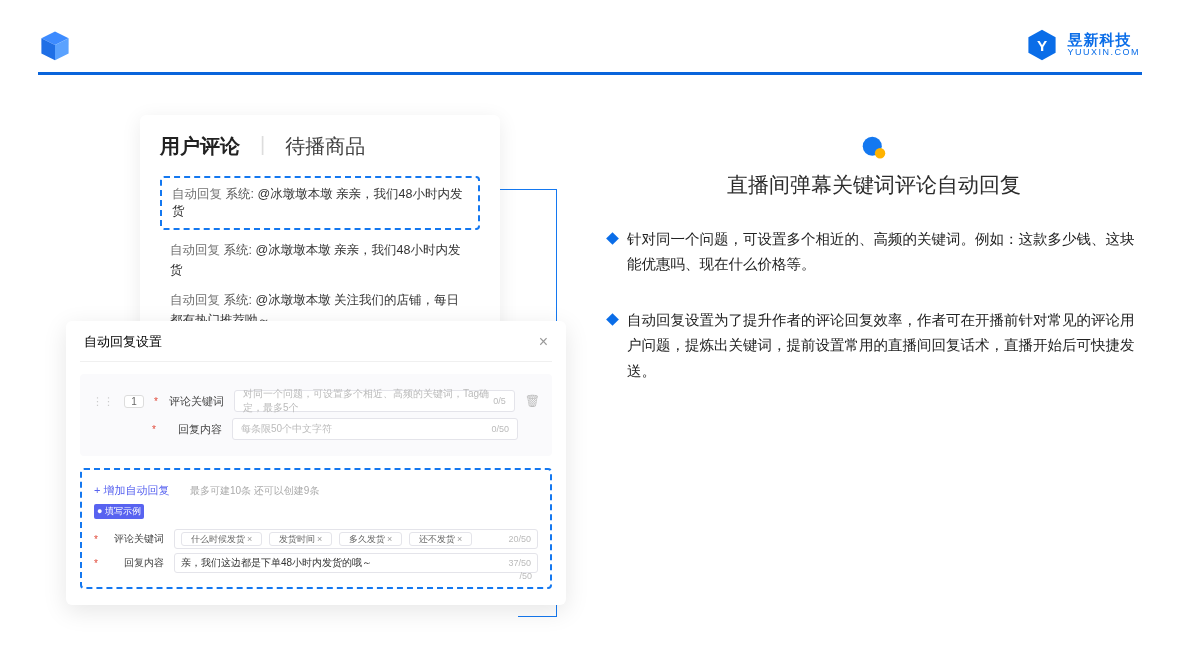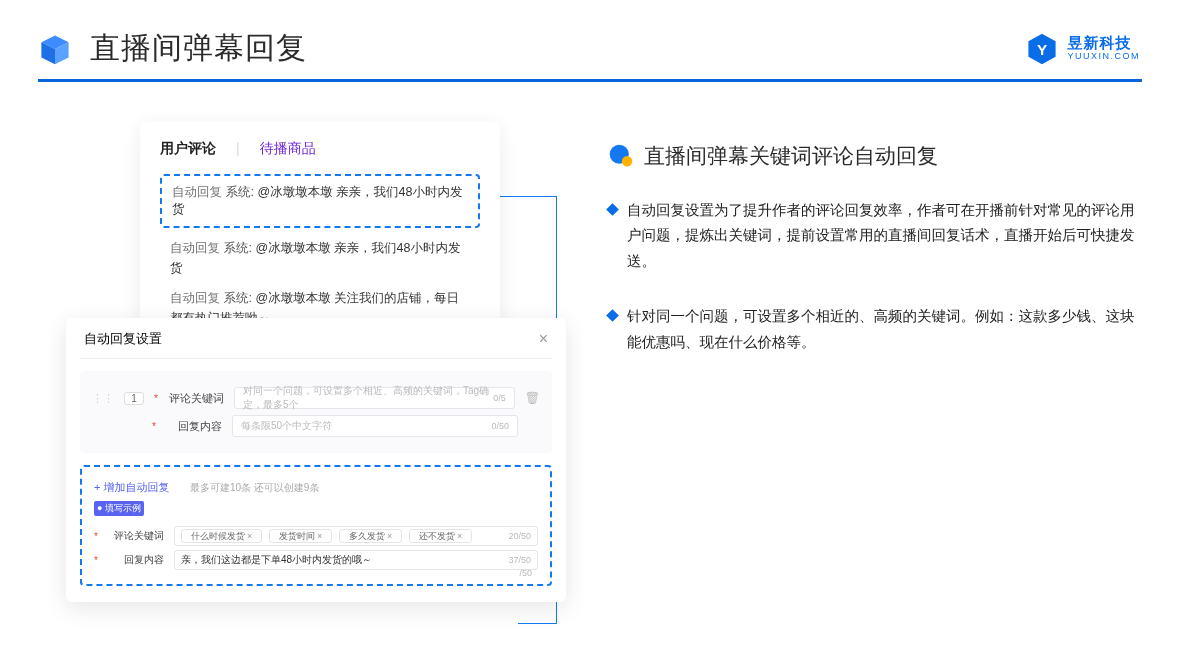--- a/index.html
+++ b/index.html
@@ -16,40 +16,40 @@
 .brand-cn { font-size: 15px; color: #0a6de8; font-weight: bold; letter-spacing: 1px;}
 .brand-en { font-size: 9px; color: #0a6de8; letter-spacing: 1.5px; }
 .divider { margin: 10px 38px 0 38px; height: 3px; background: #0964db; }
 
 
 .content { display: flex; padding: 40px 40px 0 48px; gap: 60px; }
 .left-col { width: 500px; position: relative; }
 .right-col { flex: 1; padding-top: 20px; }
 
 
-.sub-head { display: flex; align-items: center; gap: 10px; margin-bottom: 28px; }
+.sub-head { display: flex; align-items: center; gap: 10px; margin-bottom: 28px; flex-direction: column; }
 .sub-icon { width: 26px; height: 26px; }
 .sub-title { font-size: 21px; color: #2b2b2b; }
 .bullets { list-style: none; }
 .bullets li { display: flex; gap: 10px; margin-bottom: 30px; font-size: 14.5px; color: #222; line-height: 1.75; }
 .diamond { width: 9px; height: 9px; background: #0a6de8; transform: rotate(45deg); flex-shrink: 0; margin-top: 7px; }
 
 
 .card-comment { position: absolute; top: 0; left: 92px; width: 360px; background: #fff; border-radius: 6px; box-shadow: 0 4px 20px rgba(0,0,0,0.08); padding: 18px 20px 40px 20px; }
-.tabs { display: flex; gap: 20px; font-size: 14px; margin-bottom: 16px; text-align: center; }
+.tabs { display: flex; gap: 20px; font-size: 20px; margin-bottom: 16px; text-align: center; }
 .tab-active { font-weight: bold; color: #222; }
-.tab-inactive { color: #6d28d9; }
+.tab-inactive { color: #404040; }
 .tabs-sep { color: #ddd; }
 .highlight-box { border: 2px dashed #1478f0; border-radius: 4px; padding: 8px 10px; font-size: 12.5px; color: #333; }
 .reply-line { font-size: 12.5px; color: #333; padding: 10px 10px 0 10px; line-height: 1.6; }
 .tag-reply { color: #737373; font-weight: 500; }
 .sys { color: #555; }
 
 
-.card-settings { position: absolute; top: 196px; left: 18px; width: 500px; background: #fff; border-radius: 6px; box-shadow: 0 6px 24px rgba(0,0,0,0.10); padding: 12px 14px 16px 14px; }
+.card-settings { position: absolute; top: 206px; left: 18px; width: 500px; background: #fff; border-radius: 6px; box-shadow: 0 6px 24px rgba(0,0,0,0.10); padding: 12px 14px 16px 14px; }
 .set-head { display: flex; justify-content: space-between; align-items: center; padding: 0 4px 10px 4px; border-bottom: 1px solid #f0f0f0; font-size: 13px; }
 .close { color: #999; font-size: 16px; cursor: pointer; }
 .group { background: #fafafc; border-radius: 4px; margin-top: 12px; padding: 10px 12px; position: relative; }
 .row { display: flex; align-items: center; gap: 10px; margin: 6px 0; font-size: 11px; }
 .idx-box { width: 20px; text-align: center; border: 1px solid #ddd; border-radius: 3px; font-size: 10px; color: #666; background:#fff; }
 .req { color: #e14a3a; font-size: 10px;}
 .lbl { color: #444; width: 56px; text-align: right; }
 .inp { flex: 1; border: 1px solid #e4e4ea; border-radius: 3px; height: 22px; background: #fff; display: flex; align-items: center; padding: 0 8px; font-size: 10px; color: #bbb; justify-content: space-between; }
 .inp-val { color: #333; }
 .cnt { color: #bbb; font-size: 9px; }
@@ -76,21 +76,20 @@
 </head>
 <body>
 
 <div class="header">
   <div class="header-left">
     <svg class="title-icon" viewBox="0 0 40 40">
       <polygon points="20,4 36,12 20,20 4,12" fill="#3d8bff"></polygon>
       <polygon points="4,12 20,20 20,38 4,30" fill="#1f6fe6"></polygon>
       <polygon points="36,12 20,20 20,38 36,30" fill="#5aa2ff"></polygon>
     </svg>
-    <h1 class="page-title">直播间弹幕回复</h1>
   </div>
   <div class="brand">
     <svg class="brand-icon" viewBox="0 0 40 40">
       <path d="M20 2 L36 11 L36 29 L20 38 L4 29 L4 11 Z" fill="#0a6de8"></path>
       <text x="20" y="27" text-anchor="middle" font-size="18" font-weight="bold" fill="#fff">Y</text>
     </svg>
     <div class="brand-text">
       <span class="brand-cn">昱新科技</span>
       <span class="brand-en">YUUXIN.COM</span>
     </div>
@@ -197,22 +196,22 @@
     <div class="sub-head">
       <svg class="sub-icon" viewBox="0 0 30 30">
         <circle cx="13" cy="13" r="11" fill="#1478f0"></circle>
         <circle cx="22" cy="21" r="6" fill="#ffb300"></circle>
       </svg>
       <span class="sub-title">直播间弹幕关键词评论自动回复</span>
     </div>
     <ul class="bullets">
       <li>
         <span class="diamond"></span>
-        <span>自动回复设置为了提升作者的评论回复效率，作者可在开播前针对常见的评论用户问题，提炼出关键词，提前设置常用的直播间回复话术，直播开始后可快捷发送。</span>
+        <span>针对同一个问题，可设置多个相近的、高频的关键词。例如：这款多少钱、这块能优惠吗、现在什么价格等。</span>
       </li>
       <li>
         <span class="diamond"></span>
-        <span>针对同一个问题，可设置多个相近的、高频的关键词。例如：这款多少钱、这块能优惠吗、现在什么价格等。</span>
+        <span>自动回复设置为了提升作者的评论回复效率，作者可在开播前针对常见的评论用户问题，提炼出关键词，提前设置常用的直播间回复话术，直播开始后可快捷发送。</span>
       </li>
     </ul>
   </div>
 
 </div>
 
 </body></html>

